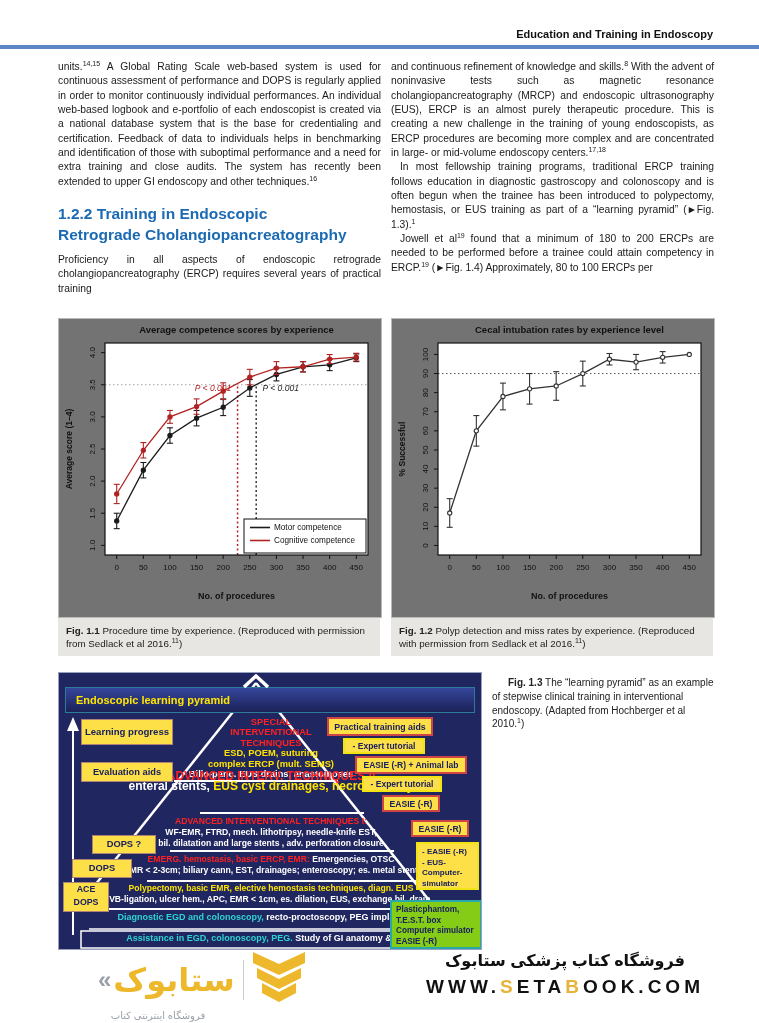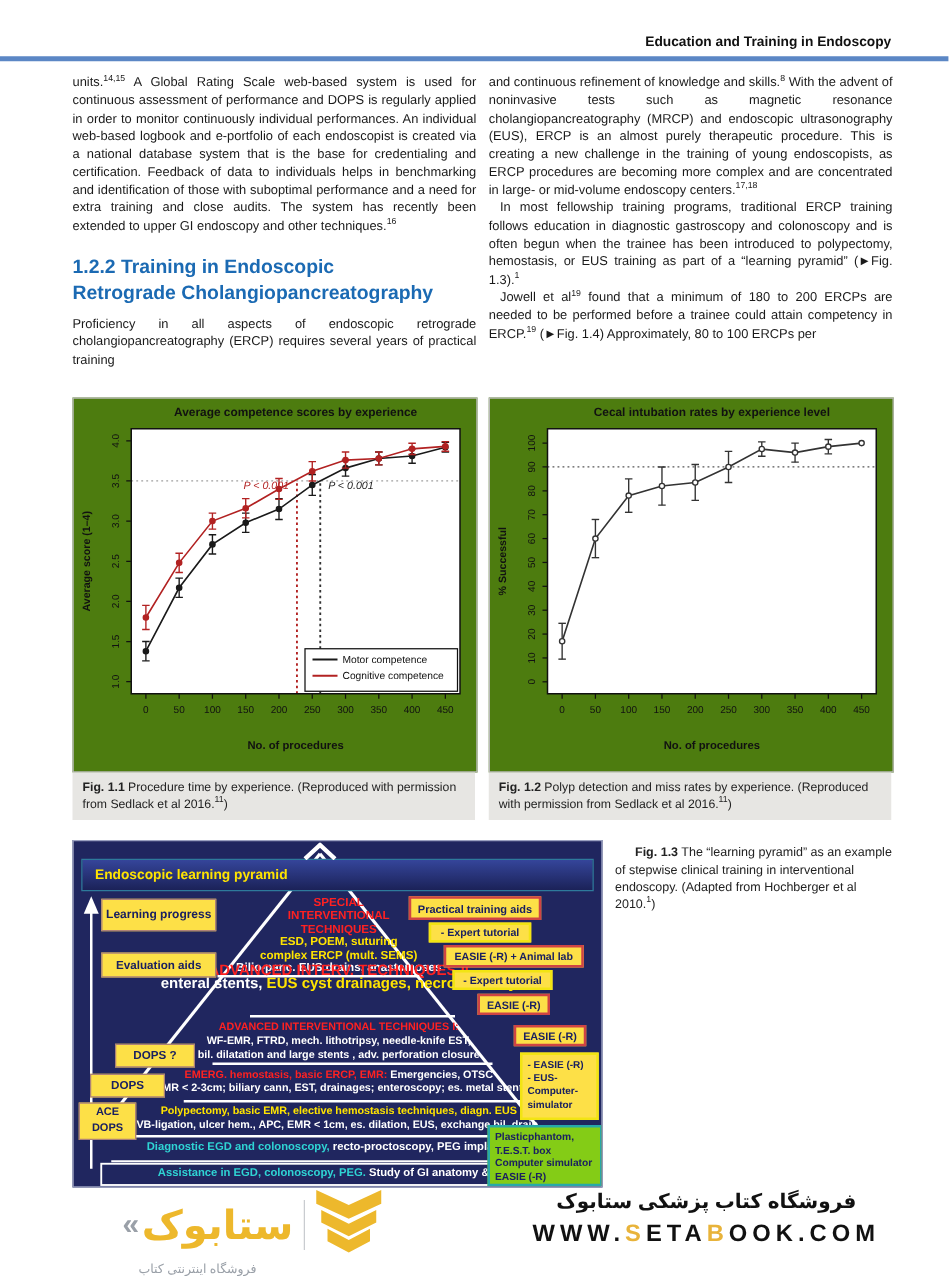--- a/index.html
+++ b/index.html
@@ -11,21 +11,21 @@
   
   .col{position:absolute;top:60px;width:323px;font-size:10.3px;line-height:14.35px;text-align:justify;}
   #col-left{left:58px;}
   #col-right{left:391px;}
   .para{margin:0 0 0 0;}
   .para.indent{text-indent:9px;}
   sup{font-size:7px;line-height:0;}
   .sect-heading{margin-top:14px;margin-bottom:8px;font-size:15.5px;font-weight:bold;
                 color:#1b6ab3;line-height:21px;text-align:left;}
   
-  .figbox{position:absolute;top:318px;width:322px;height:298px;border:1px solid #b9b9b9;background:#4d7c0f;}
+  .figbox{position:absolute;top:318px;width:322px;height:298px;border:1px solid #b9b9b9;background:#737373;}
   #fig1-box{left:58px;} #fig2-box{left:391px;}
   .figcap{position:absolute;top:618px;width:306px;background:#e7e6e3;padding:6px 8px;
           font-size:9.8px;line-height:13px;text-align:left;color:#222;}
   #fig1-cap{left:58px;} #fig2-cap{left:391px;}
   svg text{font-family:"Liberation Sans","DejaVu Sans",sans-serif;}
   
   #fig3-box{position:absolute;left:58px;top:672px;width:424px;height:278px;background:#20265f;
             border:1px solid #9aa0c0;box-sizing:border-box;overflow:hidden;}
   #pyr-title{position:absolute;left:6px;top:14px;width:398px;height:24px;
              background:linear-gradient(#35459a,#1b2258);border:1px solid #2e7a9b;
@@ -50,21 +50,21 @@
   #pyr-left-1{left:22px;top:89px;width:92px;height:20px;font-size:9.3px;line-height:18px;}
   #pyr-left-2{left:33px;top:162px;width:64px;height:19px;font-size:9.3px;line-height:17px;}
   #pyr-left-3{left:13px;top:186px;width:60px;height:19px;font-size:9.3px;line-height:17px;}
   #pyr-left-4{left:4px;top:209px;width:46px;height:30px;font-size:8.8px;line-height:13px;}
   #pyr-right-0{left:268px;top:44px;width:106px;height:19px;font-size:8.8px;line-height:16px;}
   #pyr-right-1{left:284px;top:65px;width:82px;height:16px;font-size:8.5px;line-height:13px;}
   #pyr-right-2{left:296px;top:83px;width:112px;height:18px;font-size:8.5px;line-height:15px;}
   #pyr-right-3{left:303px;top:103px;width:80px;height:16px;font-size:8.5px;line-height:13px;}
   #pyr-right-4{left:323px;top:122px;width:58px;height:17px;font-size:8.6px;line-height:14px;}
   #pyr-right-5{left:352px;top:147px;width:58px;height:17px;font-size:8.6px;line-height:14px;}
-  #pyr-right-6{left:357px;top:169px;width:63px;height:54px;font-size:8px;line-height:10.5px;text-align:left;padding:3px 2px 0 4px;}
+  #pyr-right-6{left:357px;top:169px;width:63px;height:48px;font-size:8px;line-height:10.5px;text-align:left;padding:3px 2px 0 4px;}
   #pyr-right-7{left:331px;top:227px;width:92px;height:49px;font-size:8.2px;line-height:10.5px;text-align:left;
                padding:3px 0 0 4px;background:#84cc16;}
   #fig3-cap{position:absolute;left:492px;top:676px;width:224px;font-size:10px;line-height:13.8px;color:#222;text-align:left;}
   
   #footer-right{position:absolute;right:44px;top:951px;width:300px;text-align:center;}
   #footer-shop{font-size:16px;font-weight:bold;color:#111;direction:rtl;}
   #footer-url{margin-top:6px;font-size:19px;font-weight:bold;letter-spacing:4px;color:#111;white-space:nowrap;}
   #footer-logo{position:absolute;left:98px;top:952px;width:210px;height:64px;}
   #logo-row{display:flex;align-items:center;}
   #logo-guillemet{font-size:24px;color:#9aa0a8;font-weight:bold;margin-right:2px;}

